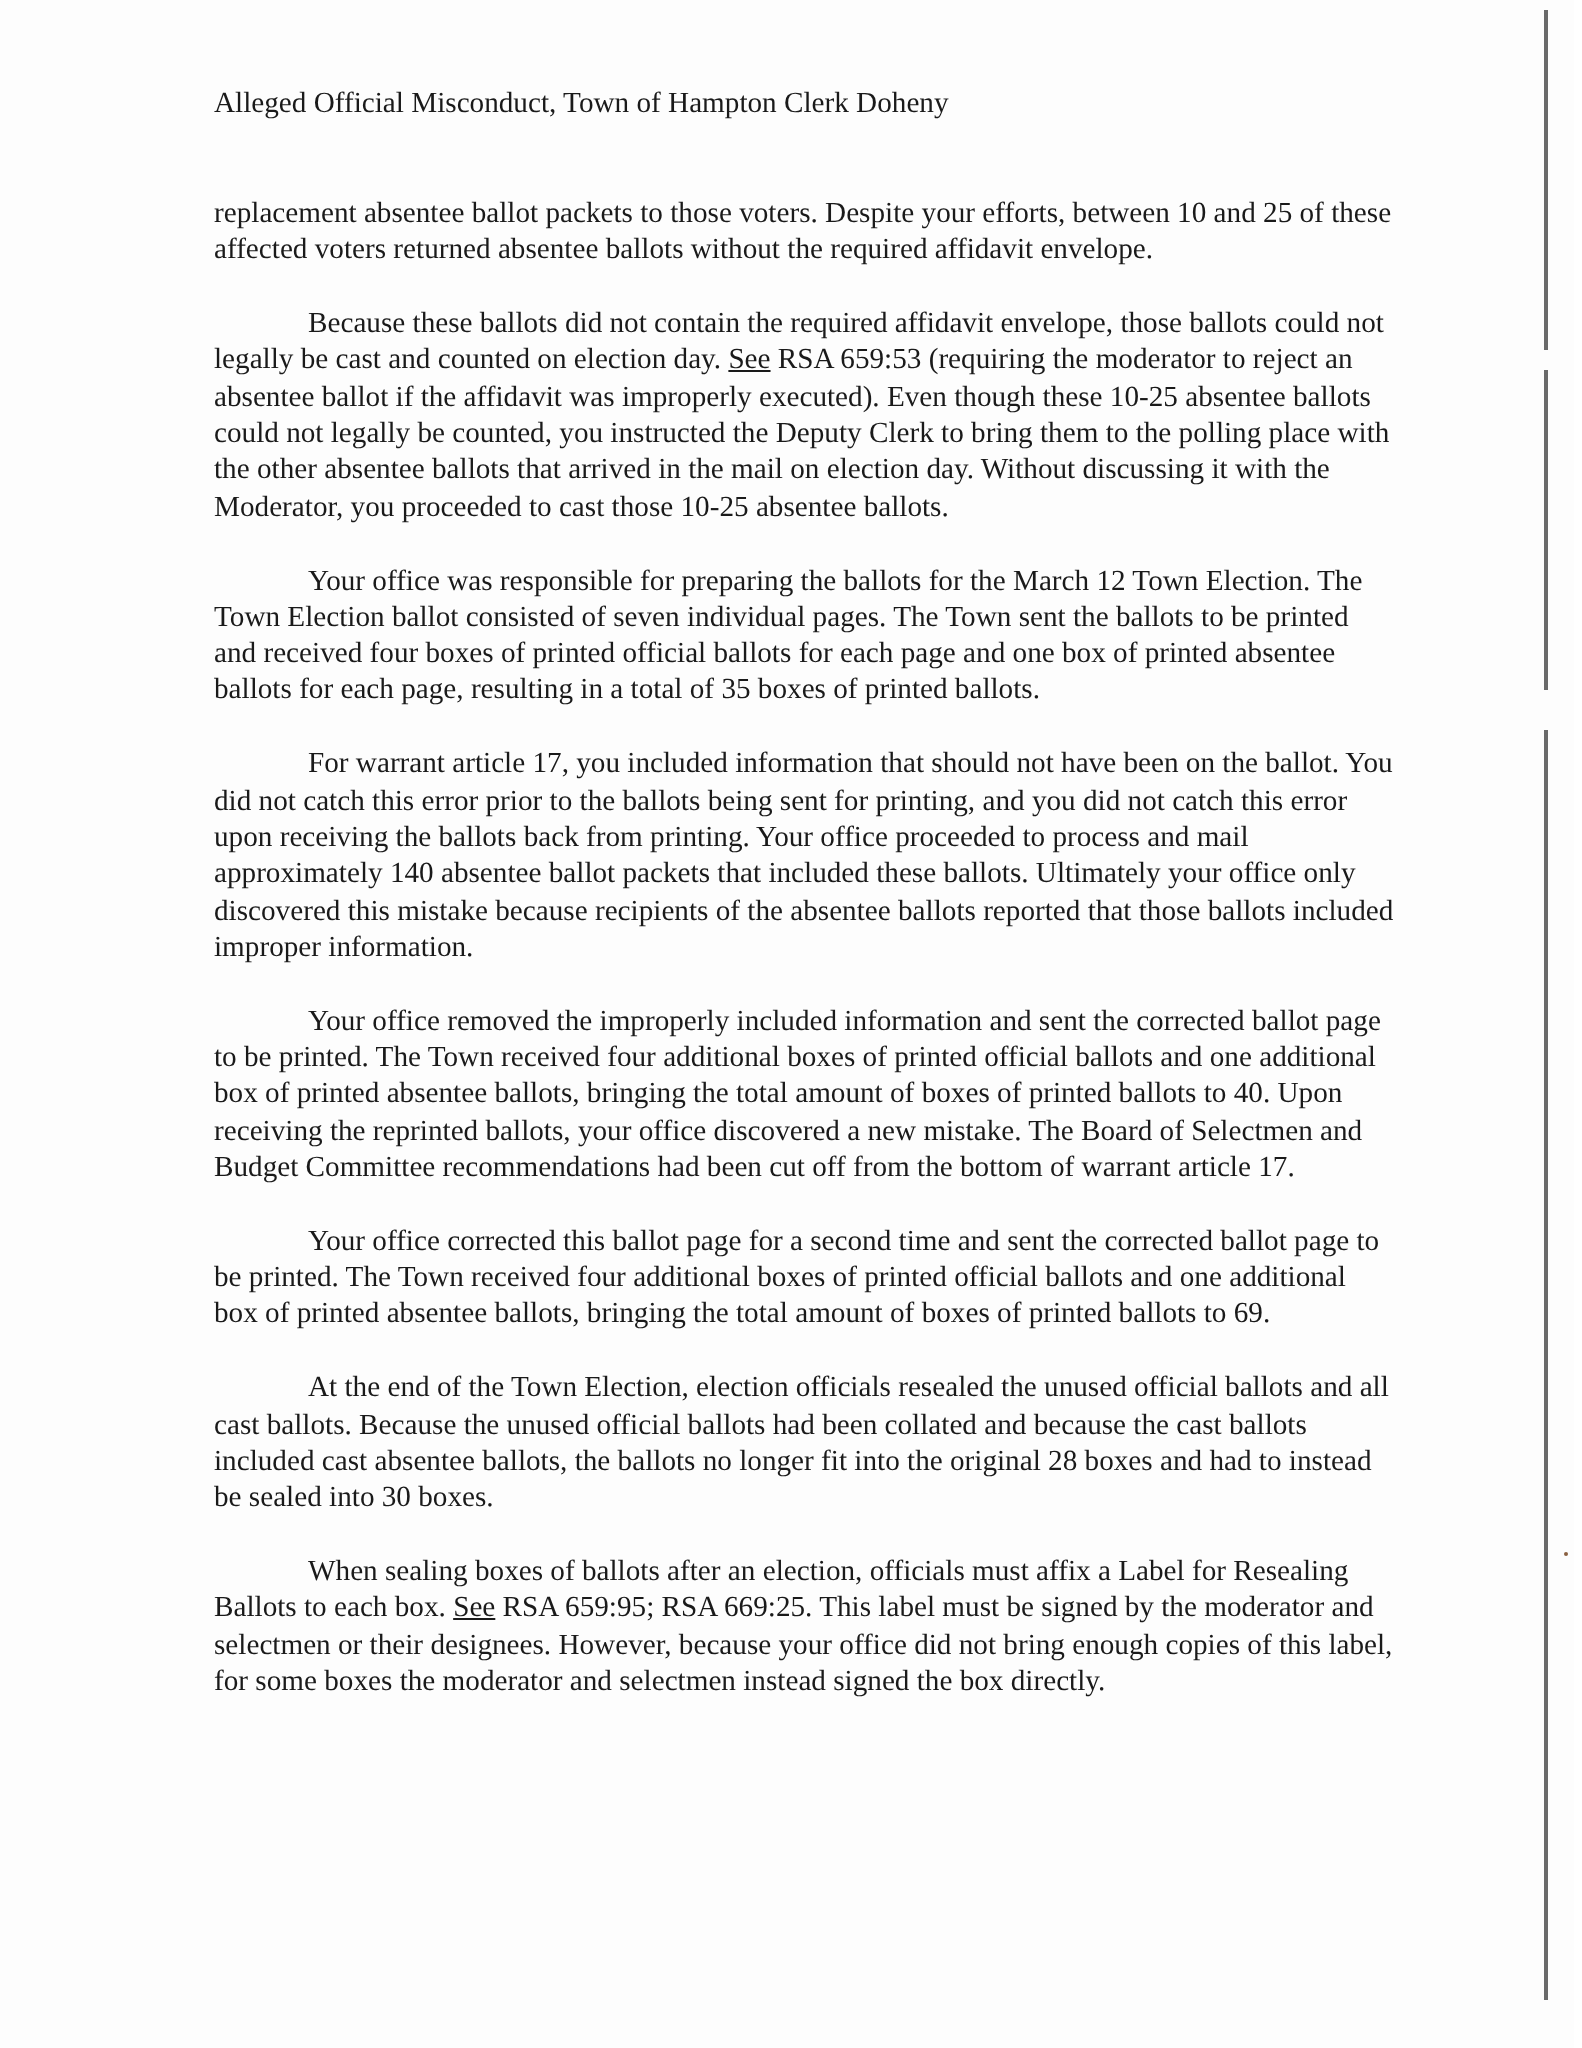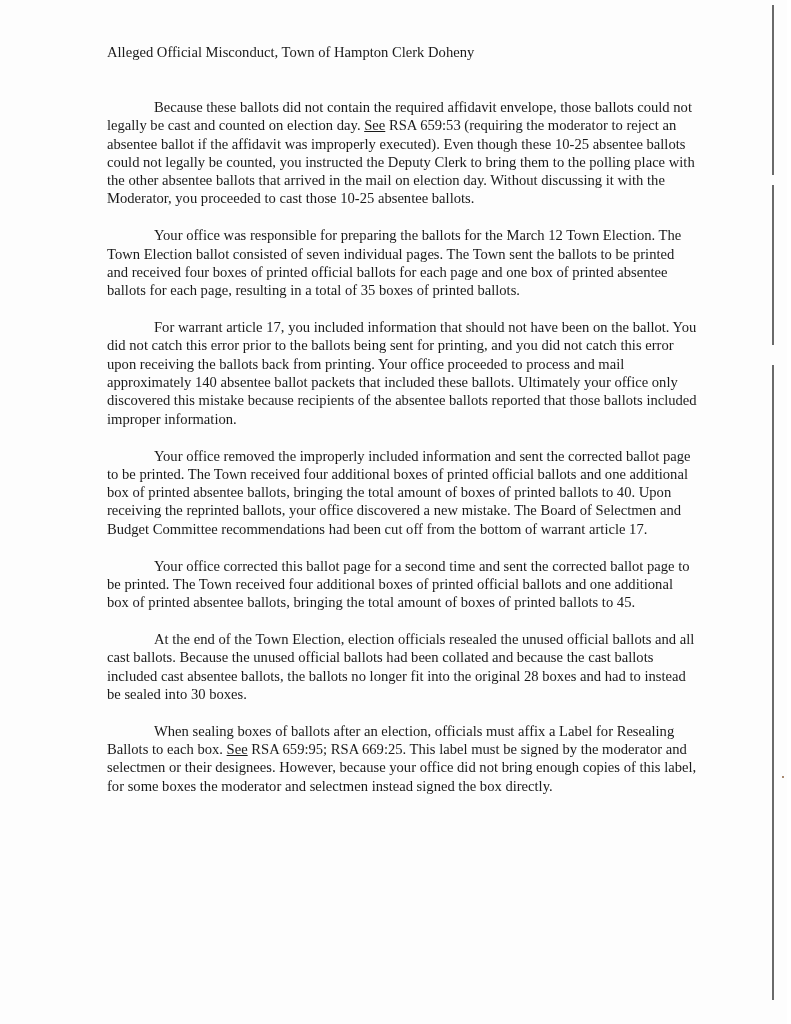--- a/index.html
+++ b/index.html
@@ -65,31 +65,32 @@
 <body>
 
 <div class="page">
 
   <div class="header">
     <div>Alleged Official Misconduct, Town of Hampton Clerk Doheny</div>
   </div>
 
   <div class="body">
 
+    <p class="para">replacement absentee ballot packets to those voters.  Despite your efforts, between 10 and 25 of these affected voters returned absentee ballots without the required affidavit envelope.</p>
 
     <p class="para indent"><span>Because these ballots did not contain the required affidavit envelope, those ballots could not legally be cast and counted on election day.  </span><u>See</u><span> RSA 659:53 (requiring the moderator to reject an absentee ballot if the affidavit was improperly executed).  Even though these 10-25 absentee ballots could not legally be counted, you instructed the Deputy Clerk to bring them to the polling place with the other absentee ballots that arrived in the mail on election day.  Without discussing it with the Moderator, you proceeded to cast those 10-25 absentee ballots.</span></p>
 
 
     <p class="para indent">Your office was responsible for preparing the ballots for the March 12 Town Election. The Town Election ballot consisted of seven individual pages. The Town sent the ballots to be printed and received four boxes of printed official ballots for each page and one box of printed absentee ballots for each page, resulting in a total of 35 boxes of printed ballots.</p>
 
     <p class="para indent">For warrant article 17, you included information that should not have been on the ballot. You did not catch this error prior to the ballots being sent for printing, and you did not catch this error upon receiving the ballots back from printing.  Your office proceeded to process and mail approximately 140 absentee ballot packets that included these ballots.  Ultimately your office only discovered this mistake because recipients of the absentee ballots reported that those ballots included improper information.</p>
 
     <p class="para indent">Your office removed the improperly included information and sent the corrected ballot page to be printed.  The Town received four additional boxes of printed official ballots and one additional box of printed absentee ballots, bringing the total amount of boxes of printed ballots to 40.  Upon receiving the reprinted ballots, your office discovered a new mistake.  The Board of Selectmen and Budget Committee recommendations had been cut off from the bottom of warrant article 17.</p>
 
-    <p class="para indent">Your office corrected this ballot page for a second time and sent the corrected ballot page to be printed.  The Town received four additional boxes of printed official ballots and one additional box of printed absentee ballots, bringing the total amount of boxes of printed ballots to 45.</p>
+    <p class="para indent">Your office corrected this ballot page for a second time and sent the corrected ballot page to be printed.  The Town received four additional boxes of printed official ballots and one additional box of printed absentee ballots, bringing the total amount of boxes of printed ballots to 69.</p>
 
     <p class="para indent">At the end of the Town Election, election officials resealed the unused official ballots and all cast ballots. Because the unused official ballots had been collated and because the cast ballots included cast absentee ballots, the ballots no longer fit into the original 28 boxes and had to instead be sealed into 30 boxes.</p>
 
     <p class="para indent"><span>When sealing boxes of ballots after an election, officials must affix a Label for Resealing Ballots to each box.  </span><u>See</u><span> RSA 659:95; RSA 669:25.  This label must be signed by the moderator and selectmen or their designees.  However, because your office did not bring enough copies of this label, for some boxes the moderator and selectmen instead signed the box directly.</span></p>
 
   </div>
 
   <div class="scan-line" style="top:5px;height:170px;"></div>
   <div class="scan-line" style="top:185px;height:160px;"></div>
   <div class="scan-line" style="top:365px;height:635px;"></div>

